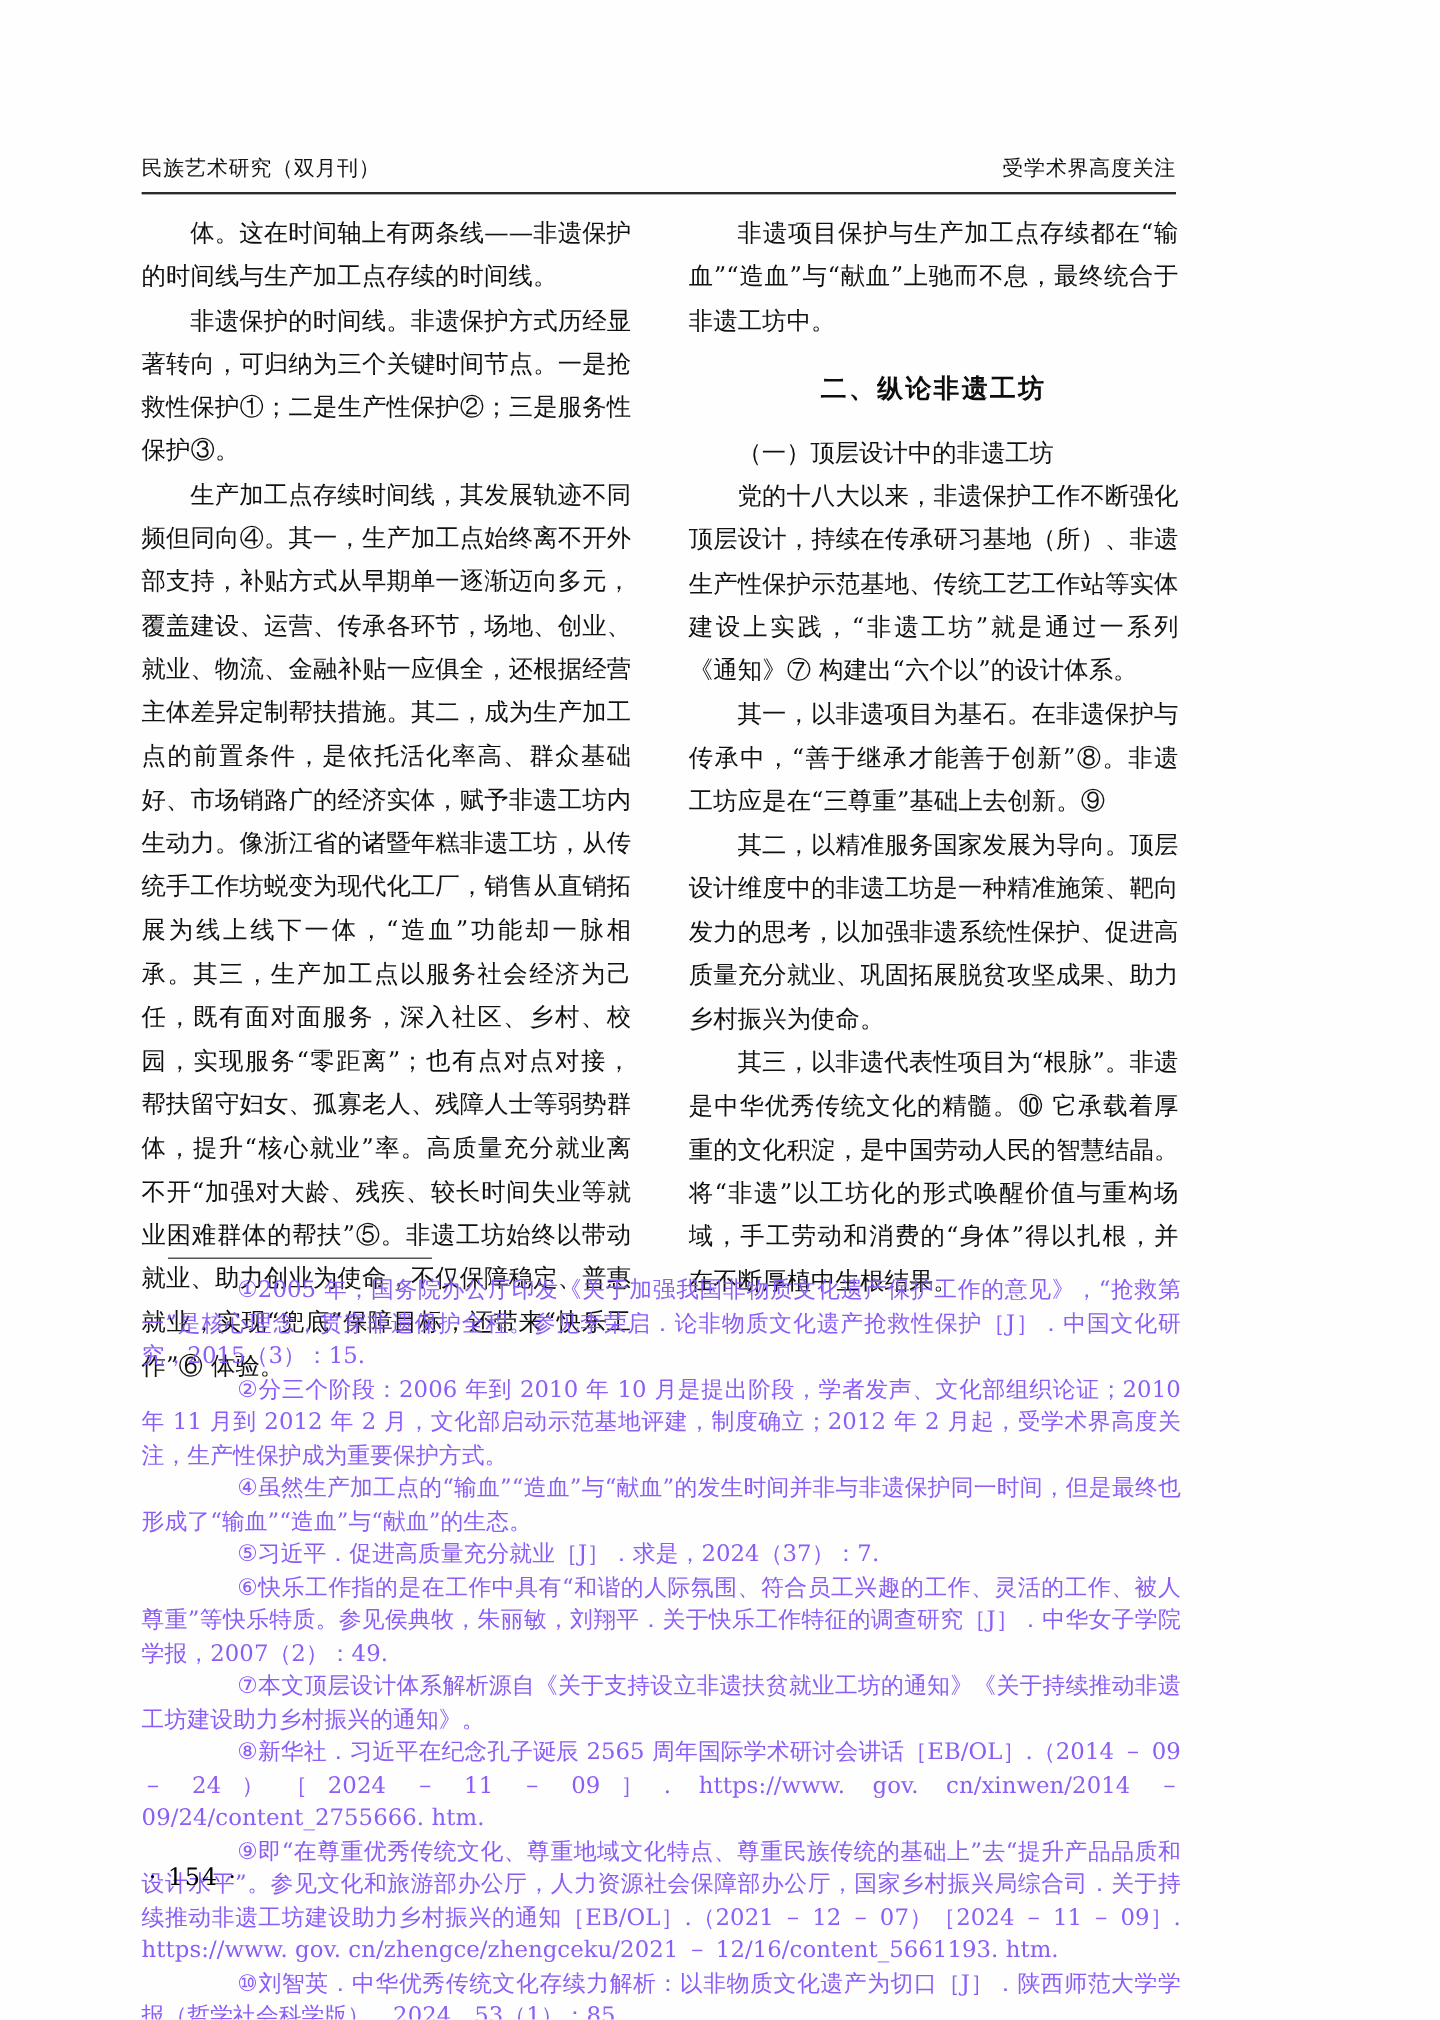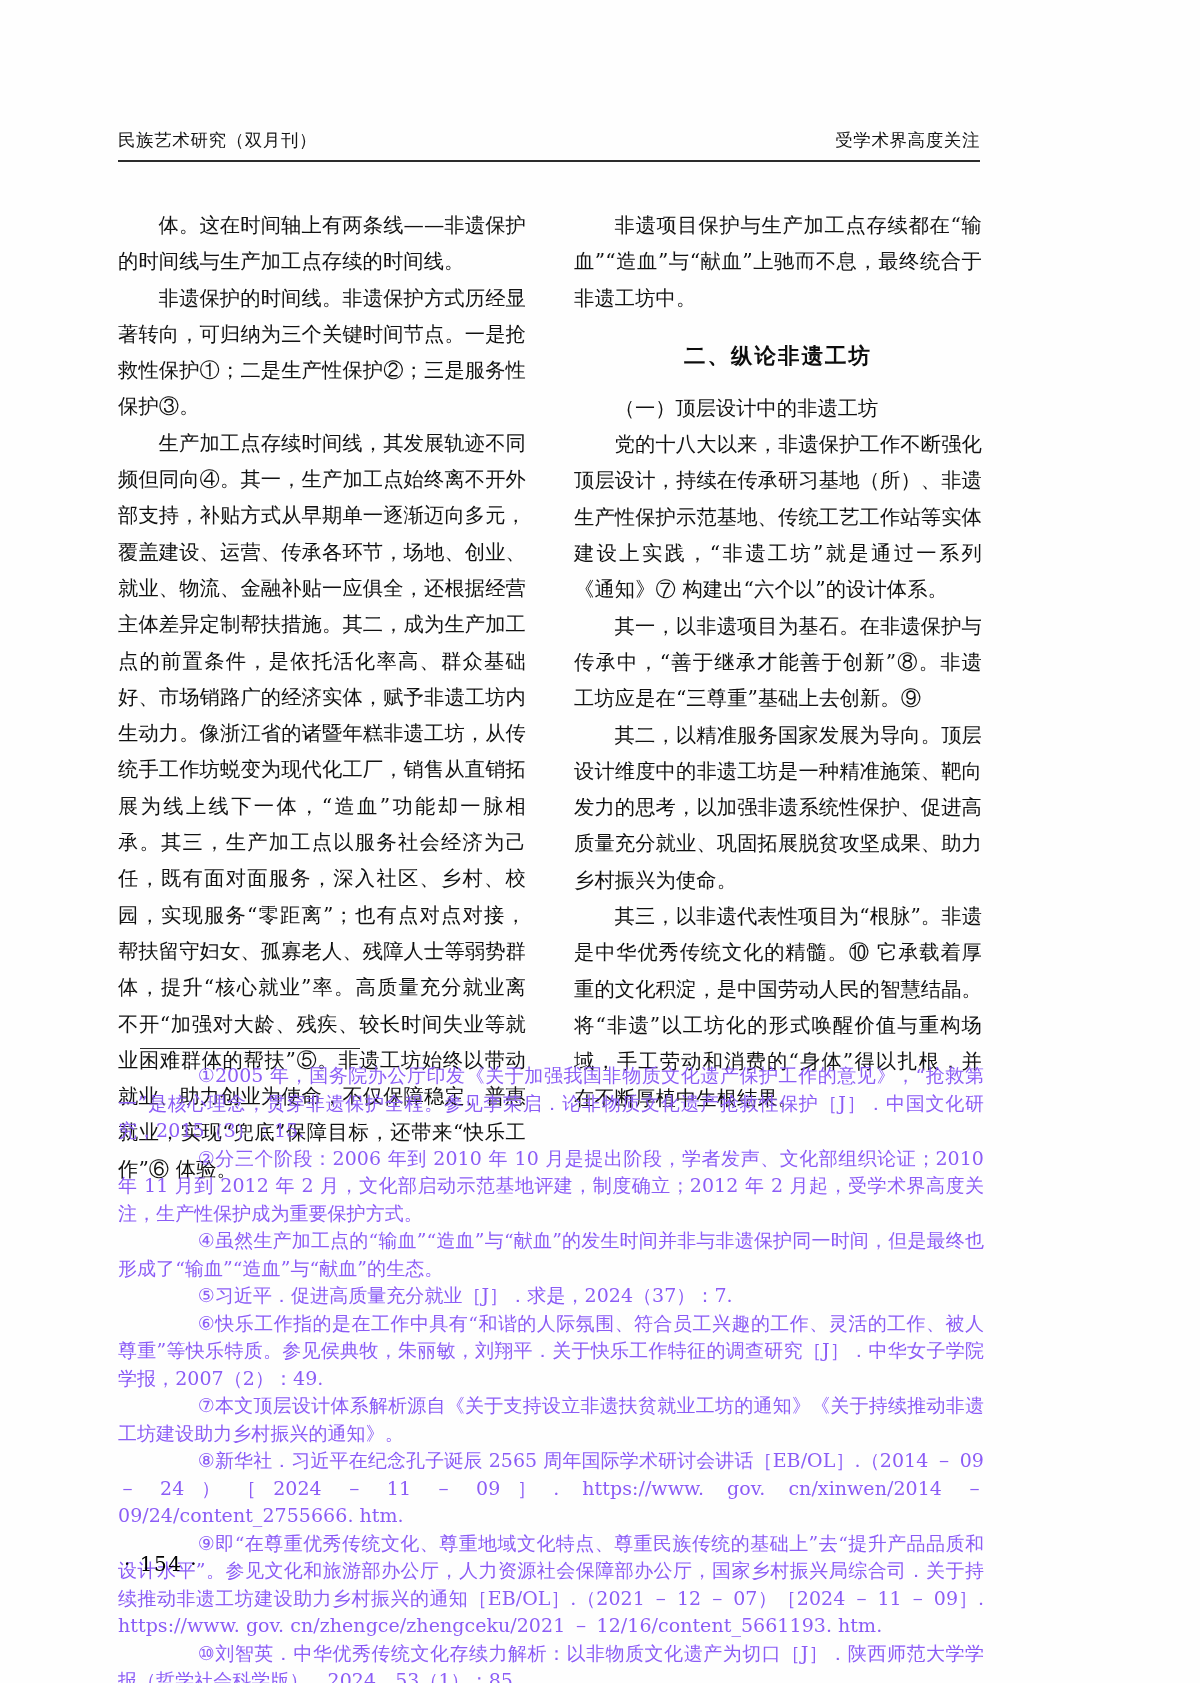--- a/index.html
+++ b/index.html
@@ -53,21 +53,20 @@
     left: 118px;
     top: 176px;
     width: 864px;
     height: 820px;
     display: flex;
     gap: 48px;
   }
   .col {
     width: 408px;
     flex: 0 0 408px;
-    margin-top: 31px;
   }
   p.body {
     margin: 0;
     font-size: 20.3px;
     line-height: 36.3px;
     text-align: justify;
     text-justify: inter-ideograph;
     text-indent: 2em;
     letter-spacing: 0.1px;
     color: #111;

